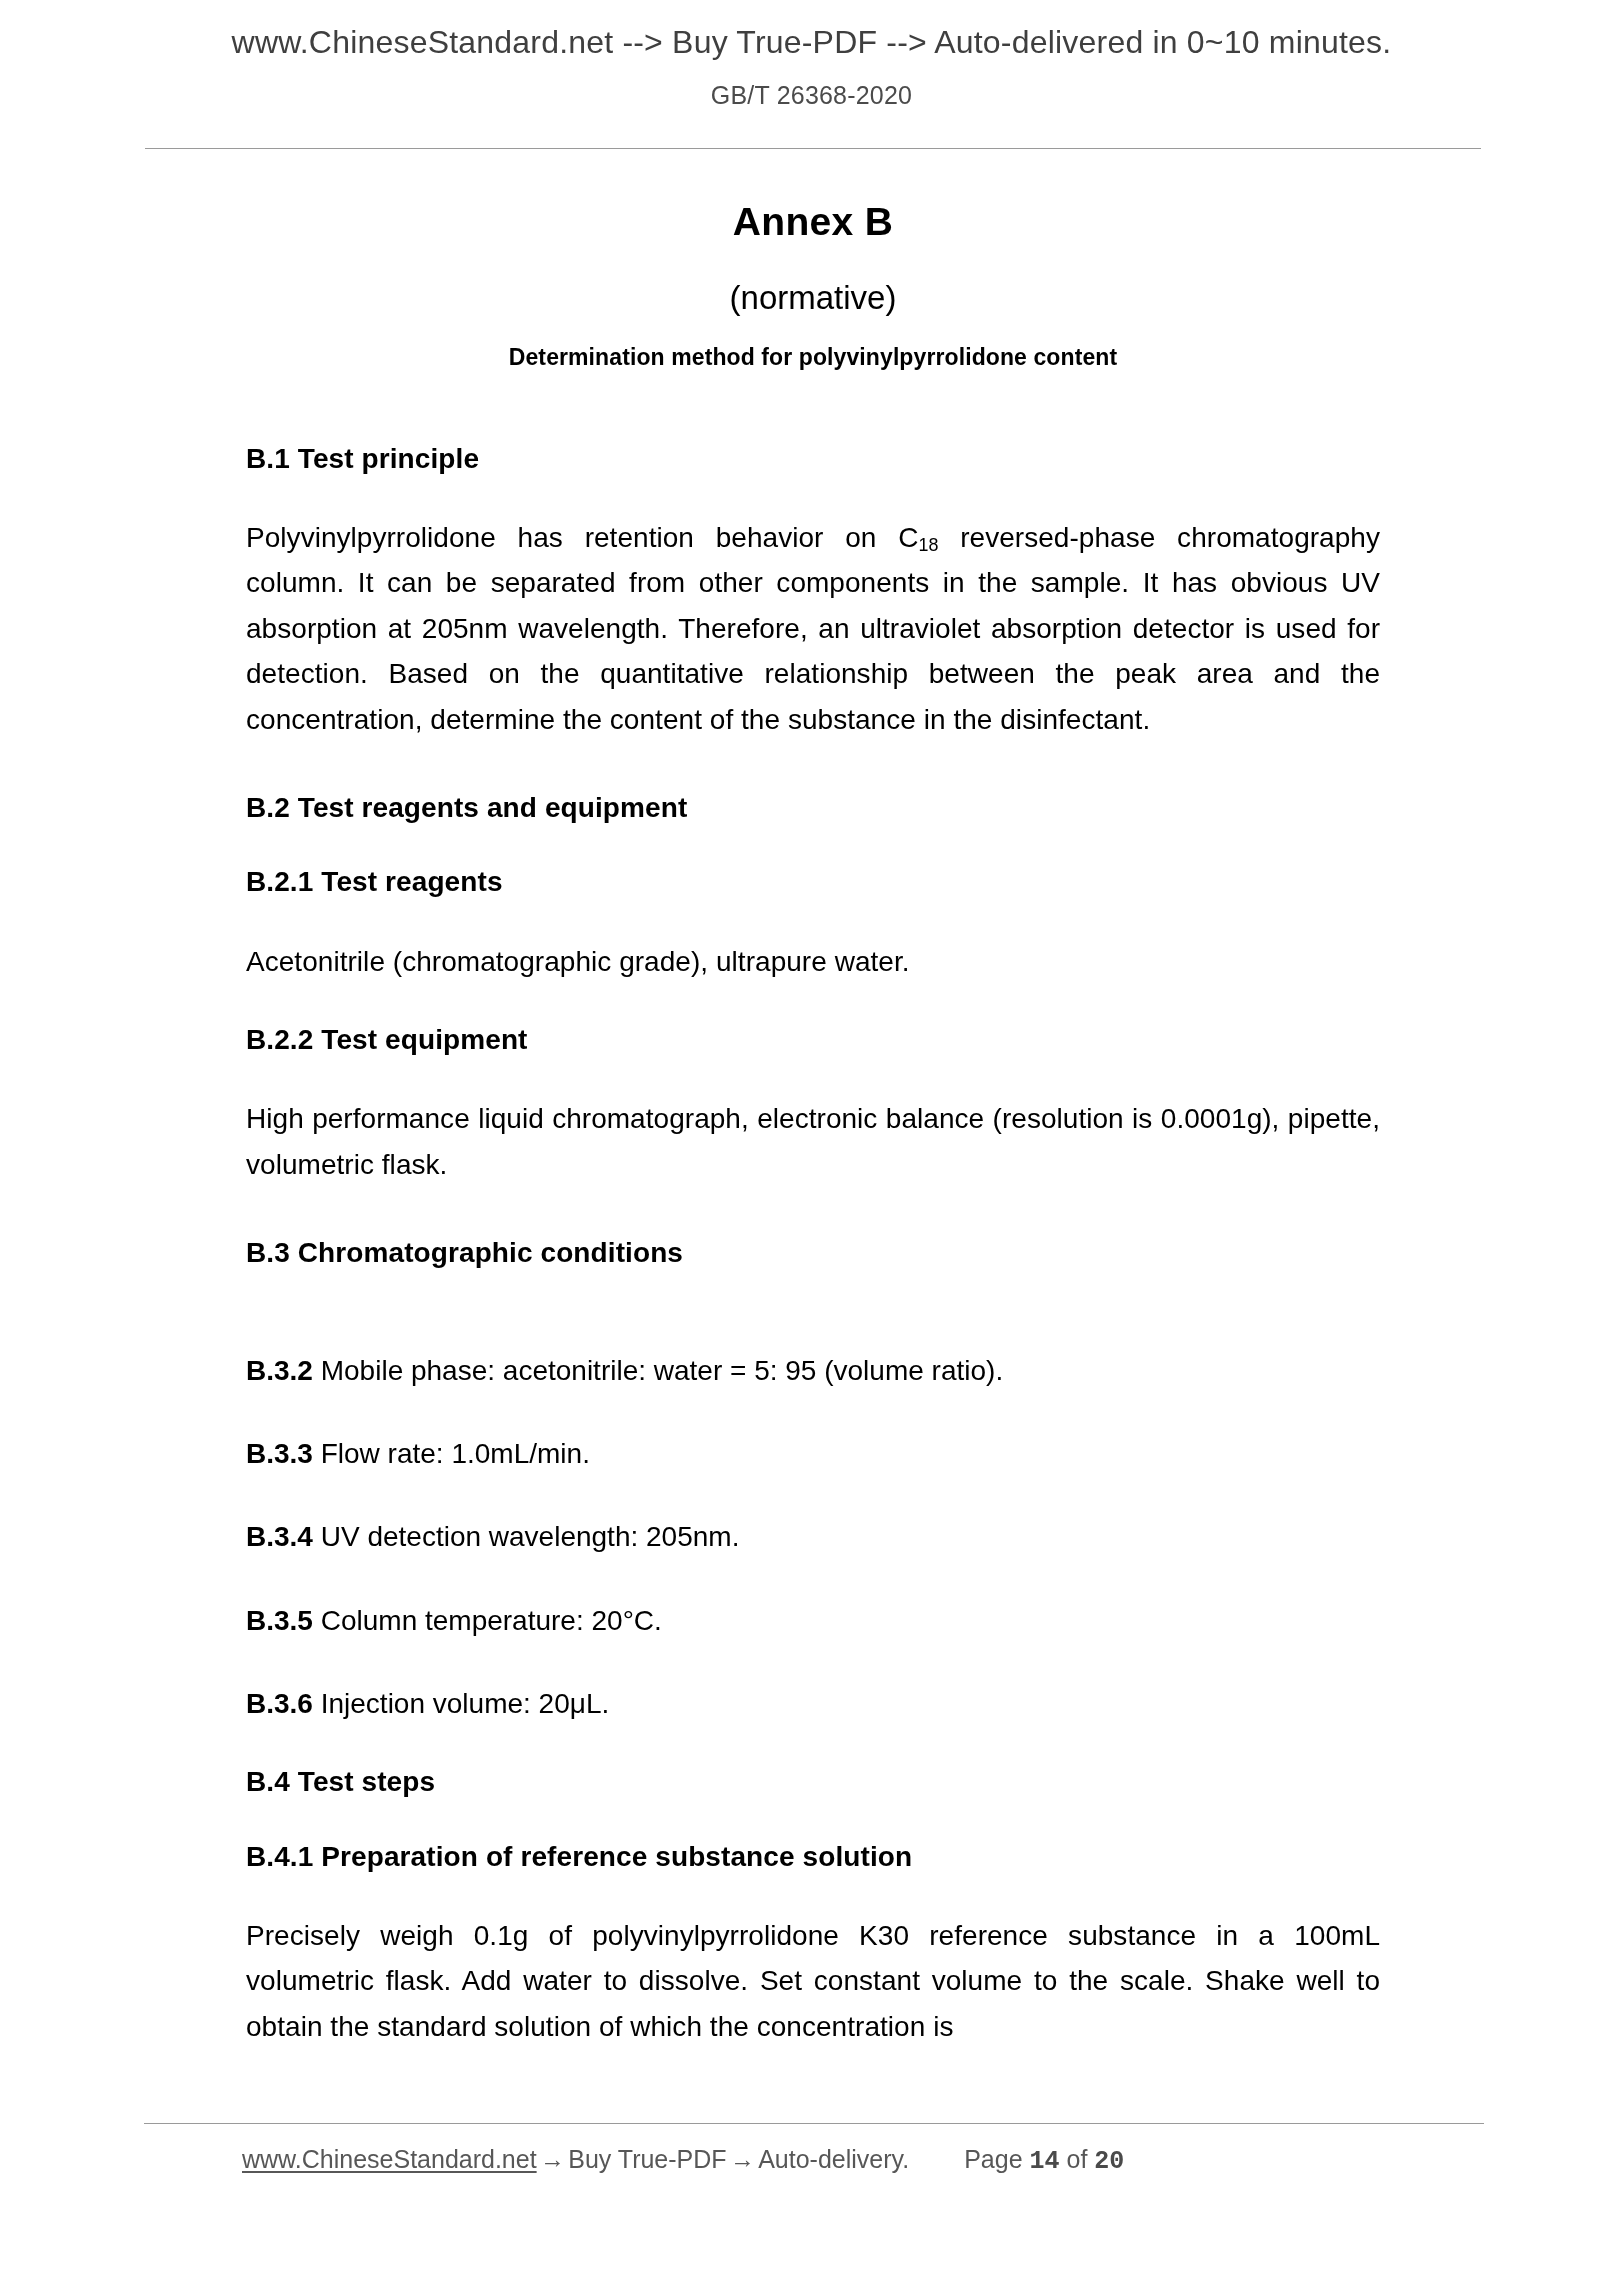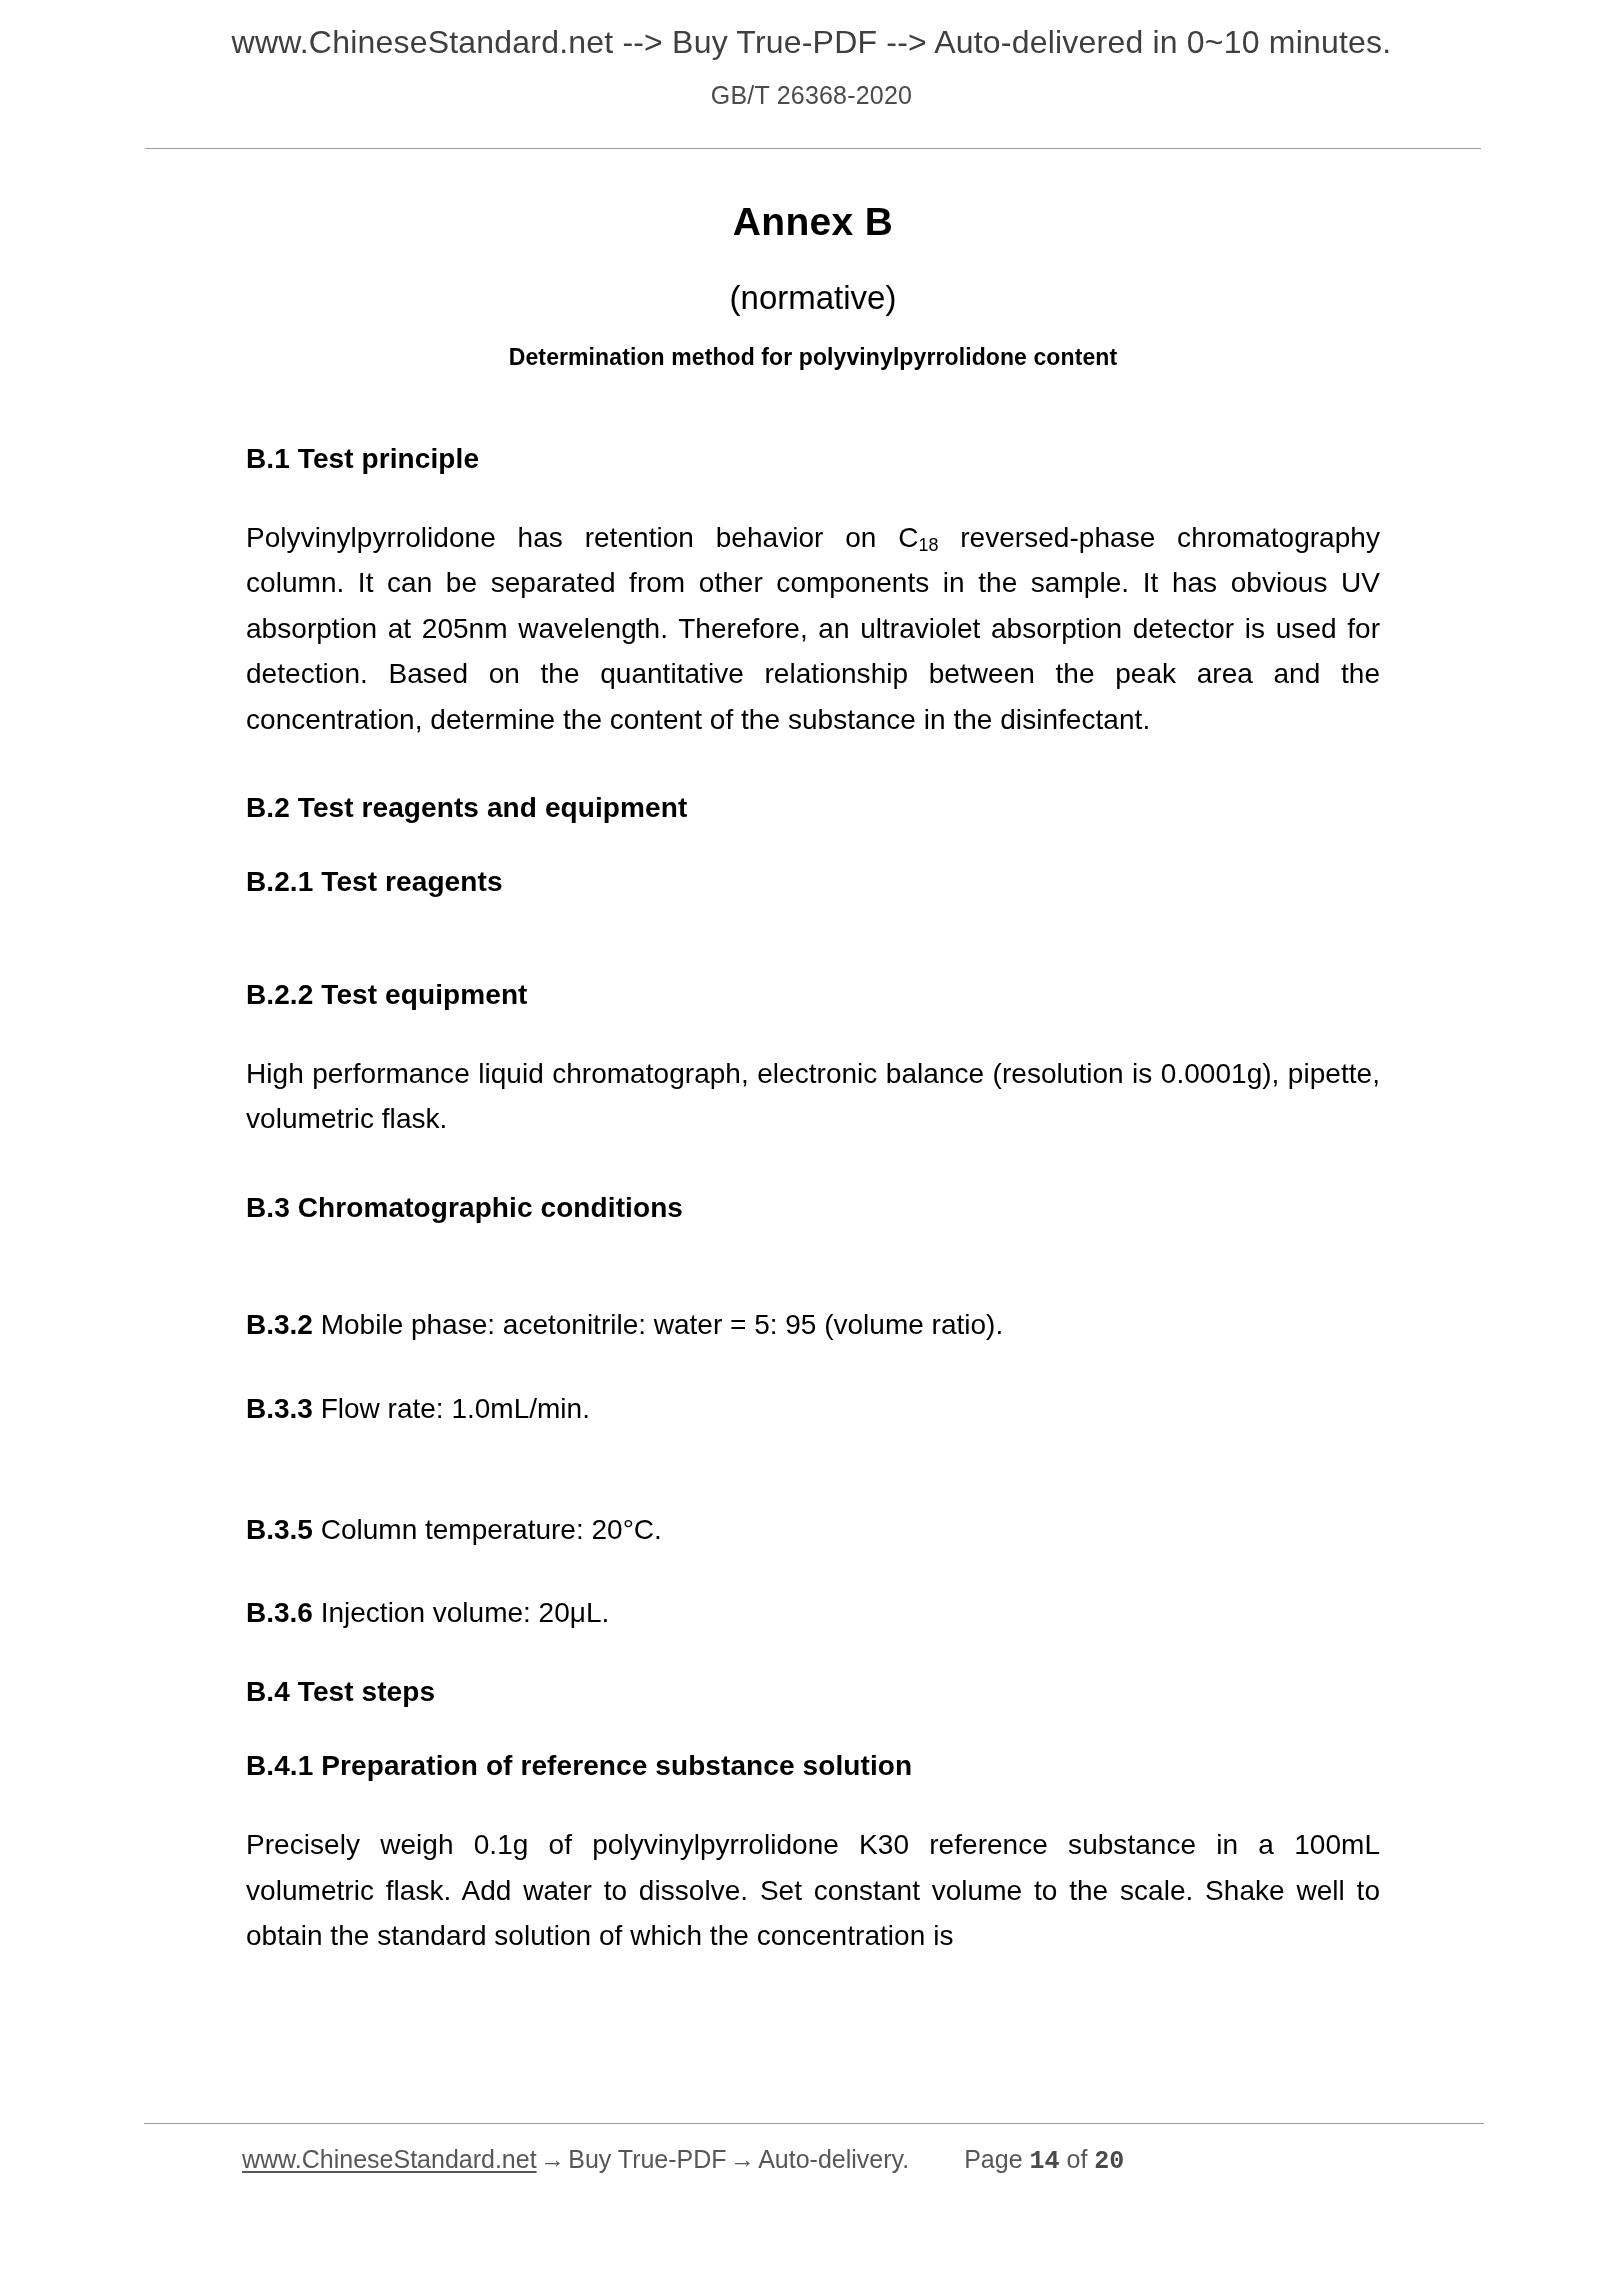--- a/index.html
+++ b/index.html
@@ -189,39 +189,41 @@
     <div class="gap-md"></div>
     <p class="para"><span>Polyvinylpyrrolidone has retention behavior on C</span><sub>18</sub><span> reversed-phase chromatography column. It can be separated from other components in the sample. It has obvious UV absorption at 205nm wavelength. Therefore, an ultraviolet absorption detector is used for detection. Based on the quantitative relationship between the peak area and the concentration, determine the content of the substance in the disinfectant.</span></p>
 
     <div class="gap-lg"></div>
     <h2 class="section-heading">B.2 Test reagents and equipment</h2>
 
     <div class="gap-md"></div>
     <h2 class="section-heading">B.2.1 Test reagents</h2>
 
     <div class="gap-md"></div>
+    <p class="para nojustify">Acetonitrile (chromatographic grade), ultrapure water.</p>
 
     <div class="gap-md"></div>
     <h2 class="section-heading">B.2.2 Test equipment</h2>
 
     <div class="gap-md"></div>
     <p class="para">High performance liquid chromatograph, electronic balance (resolution is 0.0001g), pipette, volumetric flask.</p>
 
     <div class="gap-lg"></div>
     <h2 class="section-heading">B.3 Chromatographic conditions</h2>
 
     <div class="gap-md"></div>
 
     <div class="gap-md"></div>
     <p class="item"><span class="num">B.3.2</span><span> Mobile phase: acetonitrile: water = 5: 95 (volume ratio).</span></p>
 
     <div class="gap-md"></div>
     <p class="item"><span class="num">B.3.3</span><span> Flow rate: 1.0mL/min.</span></p>
 
     <div class="gap-md"></div>
+    <p class="item"><span class="num">B.3.4</span><span> UV detection wavelength: 205nm.</span></p>
 
     <div class="gap-md"></div>
     <p class="item"><span class="num">B.3.5</span><span> Column temperature: 20°C.</span></p>
 
     <div class="gap-md"></div>
     <p class="item"><span class="num">B.3.6</span><span> Injection volume: 20μL.</span></p>
 
     <div class="gap-md"></div>
     <h2 class="section-heading">B.4 Test steps</h2>
 

